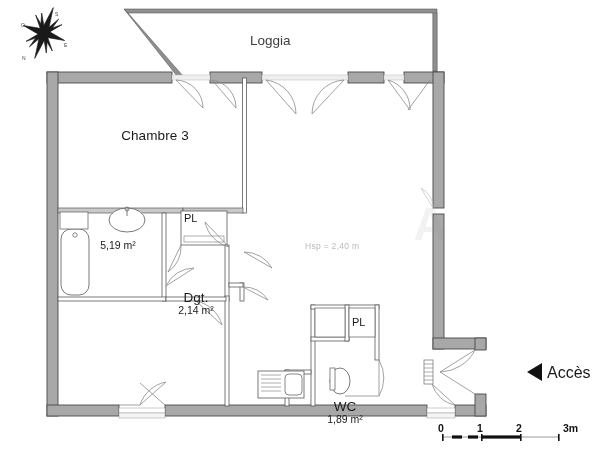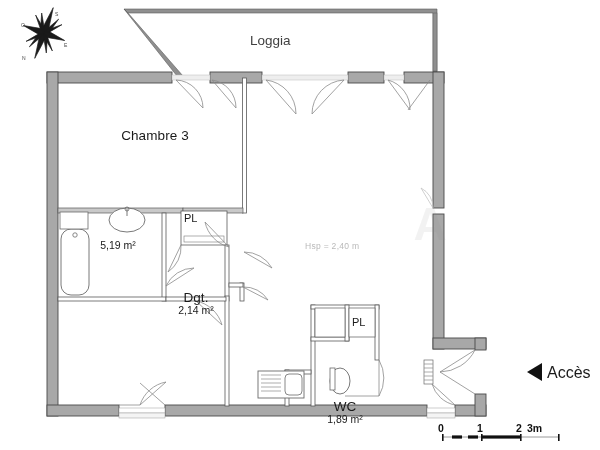--- a/index.html
+++ b/index.html
@@ -304,15 +304,15 @@
   <div class="access-label" style="left:547px; top:364px;">Accès</div>
 
   <div class="compass-letter" style="left:55px; top:11px;">S</div>
   <div class="compass-letter" style="left:64px; top:42px;">E</div>
   <div class="compass-letter" style="left:22px; top:55px;">N</div>
   <div class="compass-letter" style="left:21px; top:22px;">O</div>
 
   <div class="scale-num" style="left:438px; top:422px;">0</div>
   <div class="scale-num" style="left:477px; top:422px;">1</div>
   <div class="scale-num" style="left:516px; top:422px;">2</div>
-  <div class="scale-num" style="left:527px; top:422px;">3m</div>
+  <div class="scale-num" style="left:563px; top:422px;">3m</div>
 
 </div>
 
 </body></html>

